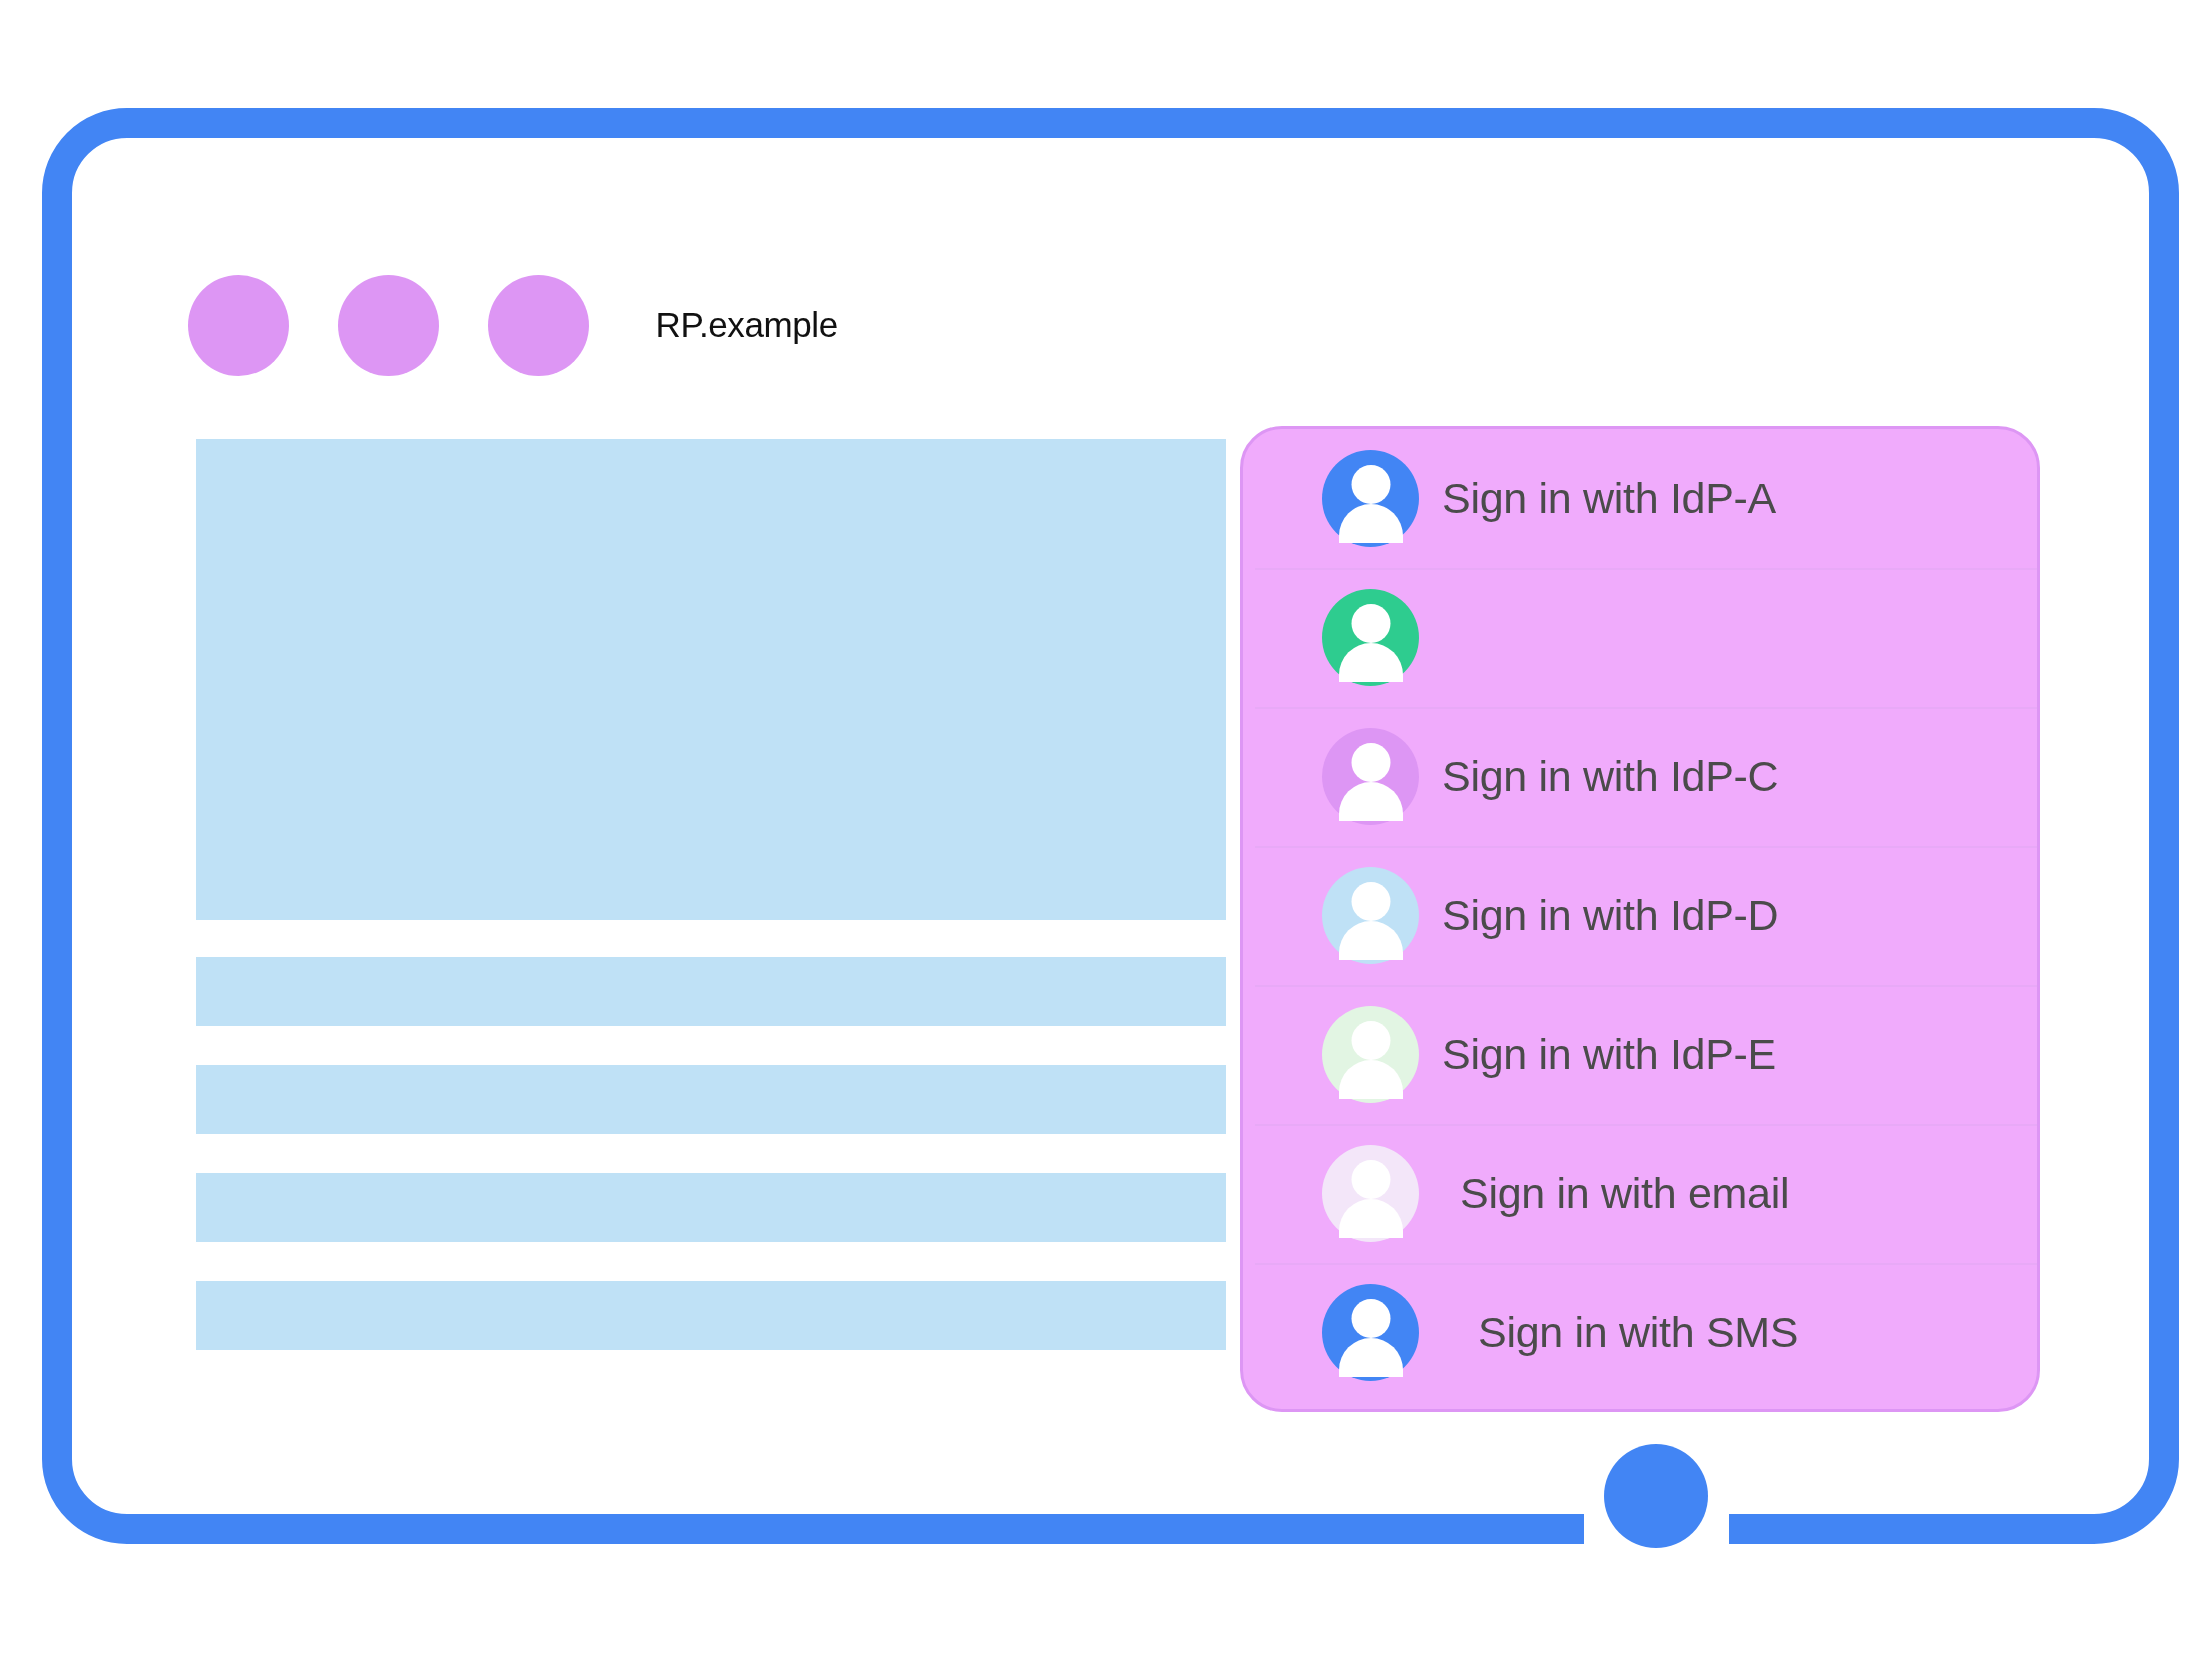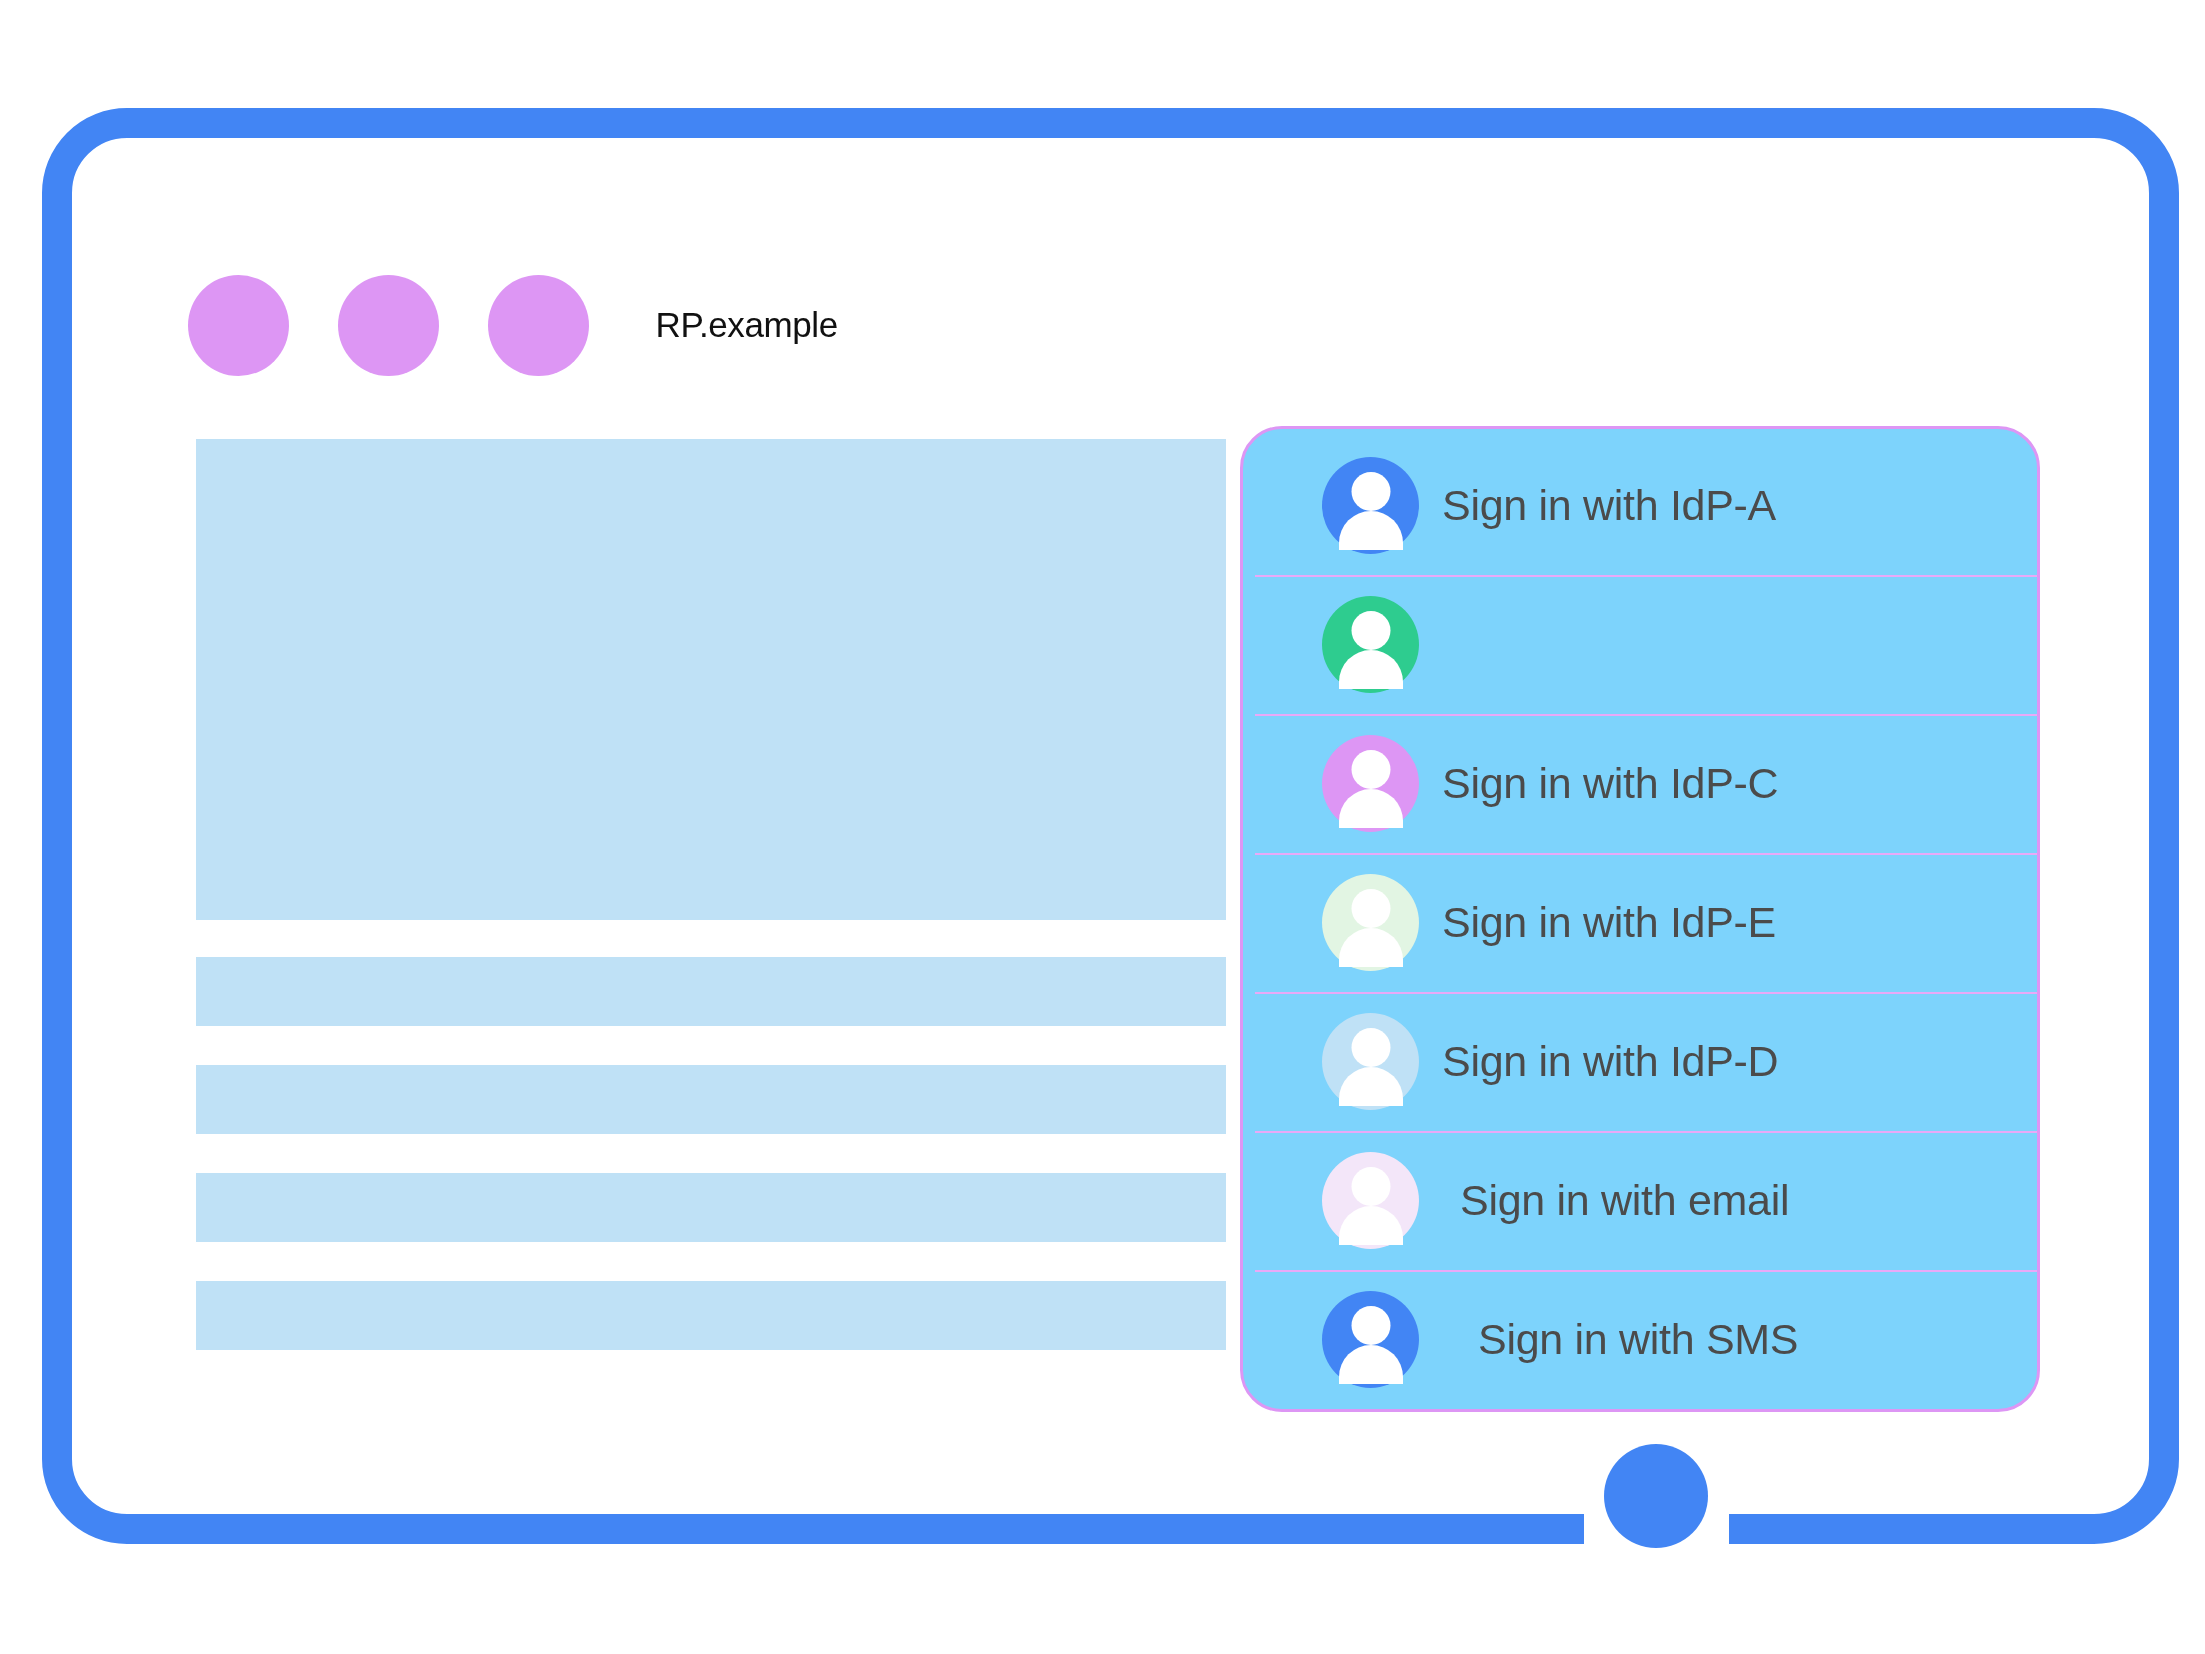--- a/index.html
+++ b/index.html
@@ -94,24 +94,23 @@
   
   #account-panel {
     position: absolute;
     left: 1240px;
     top: 426px;
     width: 800px;
     height: 986px;
     box-sizing: border-box;
     border: 3.5px solid #dd96f4;
     border-radius: 42px;
-    background: #7dd3fc;
+    background: #f0abfc;
     z-index: 4;
     overflow: hidden;
-    padding-top: 7px;
   }
   .account-row {
     height: 139px;
     display: flex;
     align-items: center;
     padding-left: 79px;
     box-sizing: border-box;
     position: relative;
     cursor: pointer;
   }
@@ -198,33 +197,33 @@
 
   <div class="account-row">
     <div class="avatar" style="background: rgb(221, 150, 244);">
       <div class="head"></div>
       <div class="body"></div>
     </div>
     <span class="account-label" style="color: rgb(75, 75, 75);">Sign in with IdP-C</span>
   </div>
 
   <div class="account-row">
+    <div class="avatar" style="background: rgb(191, 225, 246);">
+      <div class="head"></div>
+      <div class="body"></div>
+    </div>
+    <span class="account-label" style="color: rgb(75, 75, 75);">Sign in with IdP-D</span>
+  </div>
+
+  <div class="account-row">
     <div class="avatar" style="background: rgb(226, 245, 227);">
       <div class="head"></div>
       <div class="body"></div>
     </div>
     <span class="account-label" style="color: rgb(75, 75, 75);">Sign in with IdP-E</span>
-  </div>
-
-  <div class="account-row">
-    <div class="avatar" style="background: rgb(191, 225, 246);">
-      <div class="head"></div>
-      <div class="body"></div>
-    </div>
-    <span class="account-label" style="color: rgb(75, 75, 75);">Sign in with IdP-D</span>
   </div>
 
   <div class="account-row">
     <div class="avatar" style="background: rgb(243, 230, 249);">
       <div class="head"></div>
       <div class="body"></div>
     </div>
     <span class="account-label" style="color: rgb(75, 75, 75); margin-left: 18px;">Sign in with email</span>
   </div>
 

